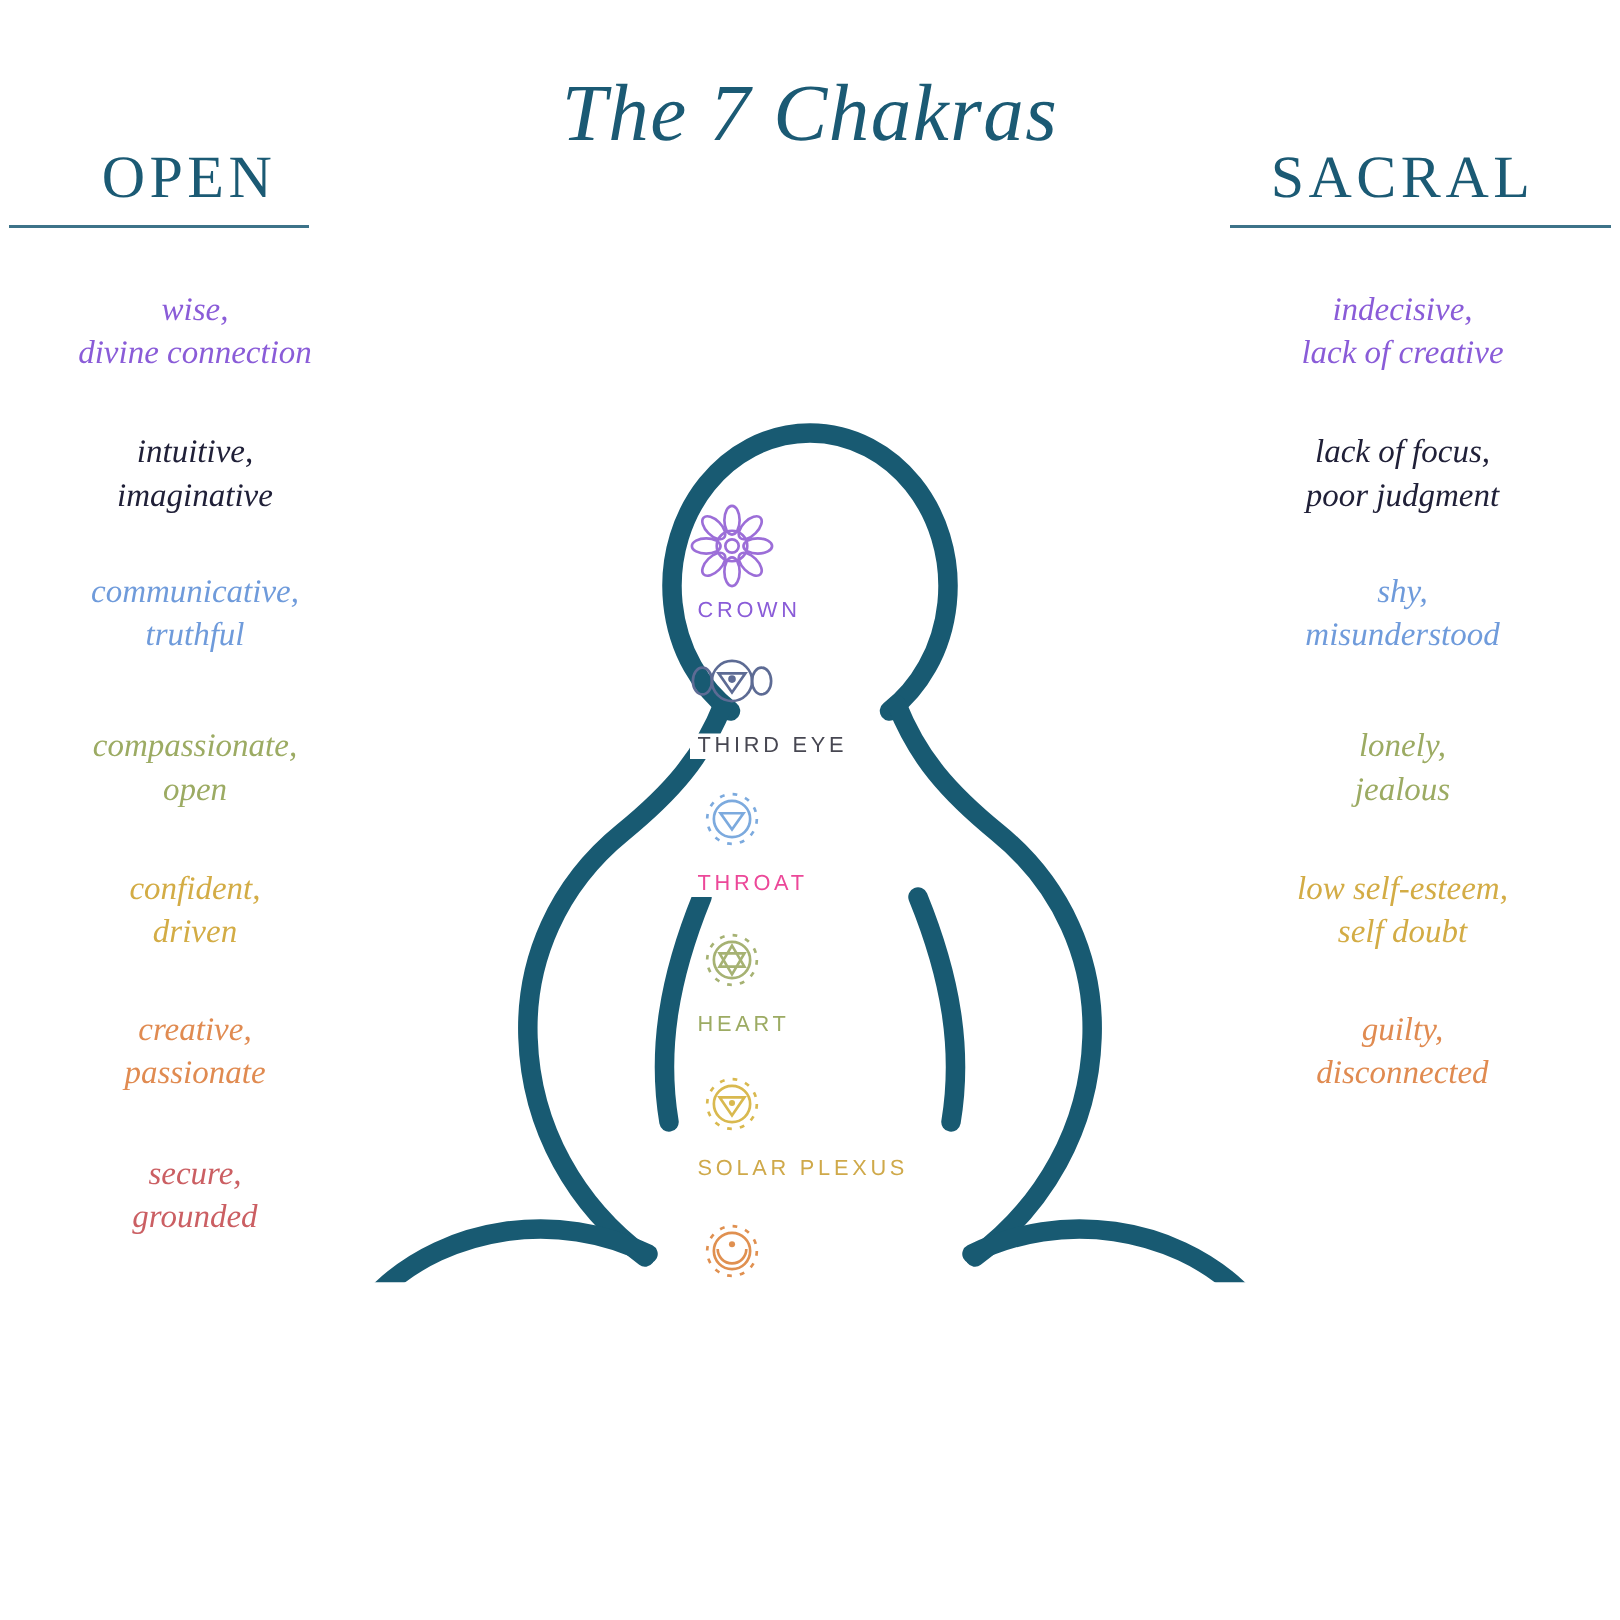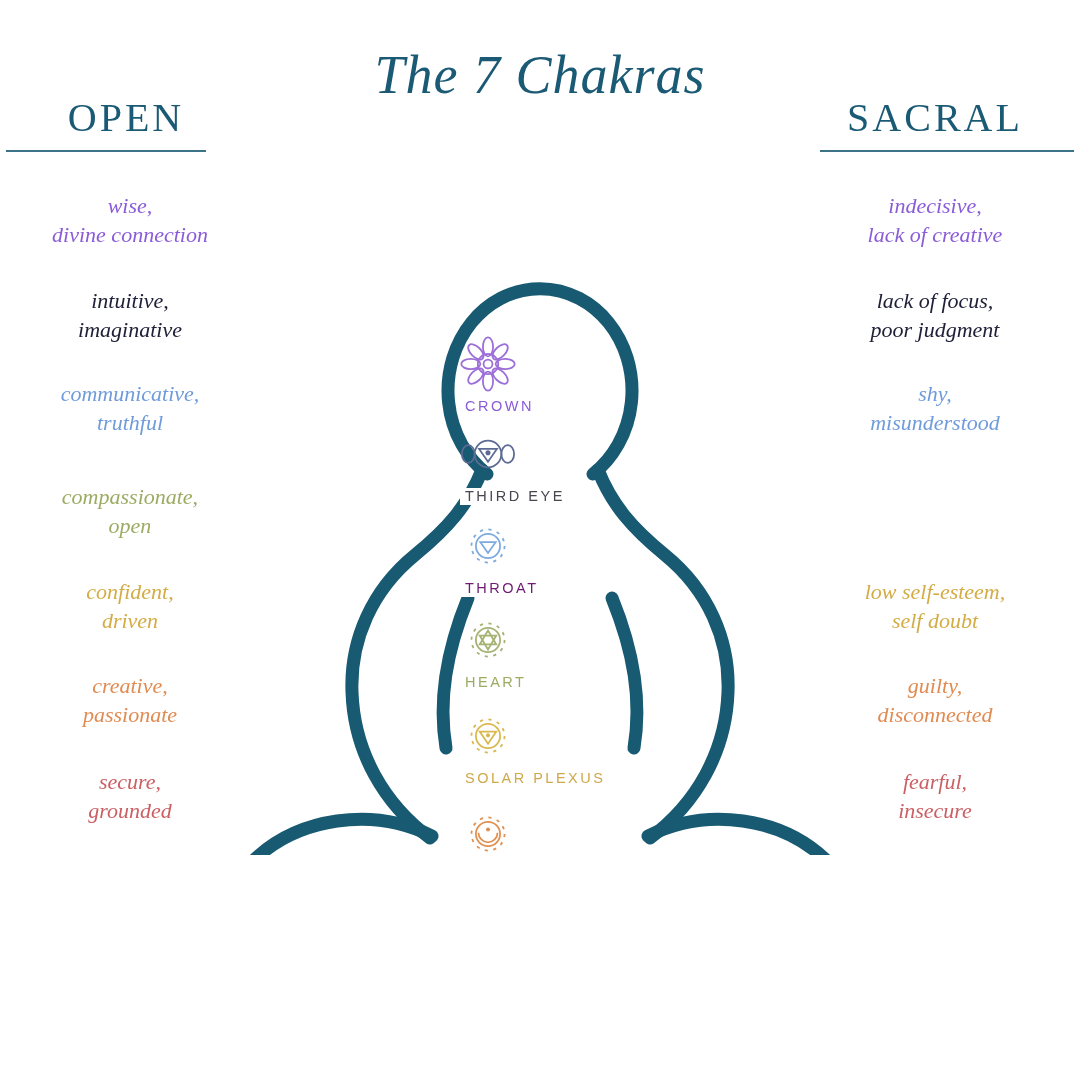--- a/index.html
+++ b/index.html
@@ -75,26 +75,26 @@
 passionate</div>
   <div class="trait trait-left" style="top: 768px; color: rgb(203, 95, 99);">secure,
 grounded</div>
 
   <div class="trait trait-right" style="top: 192px; color: rgb(138, 92, 216);">indecisive,
 lack of creative</div>
   <div class="trait trait-right" style="top: 380px; color: rgb(111, 155, 219);">shy,
 misunderstood</div>
   <div class="trait trait-right" style="top: 287px; color: rgb(32, 32, 56);">lack of focus,
 poor judgment</div>
+  <div class="trait trait-right" style="top: 483px; color: rgb(156, 171, 99);">lonely,
+jealous</div>
   <div class="trait trait-right" style="top: 578px; color: rgb(211, 172, 69);">low self-esteem,
 self doubt</div>
   <div class="trait trait-right" style="top: 672px; color: rgb(224, 139, 81);">guilty,
 disconnected</div>
-  <div class="trait trait-right" style="top: 768px; color: rgb(203, 95, 99);">fearful,
-insecure</div>
 
   <div class="chakra" style="top:336px">
     <span class="chakra-icon" style="color: rgb(156, 110, 216);">
       <svg viewBox="0 0 44 44" width="56" height="56">
         <g fill="none" stroke="currentColor" stroke-width="1.4">
           <ellipse cx="22" cy="8.5" rx="4" ry="7.5"></ellipse>
           <ellipse cx="22" cy="8.5" rx="4" ry="7.5" transform="rotate(45 22 22)"></ellipse>
           <ellipse cx="22" cy="8.5" rx="4" ry="7.5" transform="rotate(90 22 22)"></ellipse>
           <ellipse cx="22" cy="8.5" rx="4" ry="7.5" transform="rotate(135 22 22)"></ellipse>
           <ellipse cx="22" cy="8.5" rx="4" ry="7.5" transform="rotate(180 22 22)"></ellipse>
@@ -127,21 +127,21 @@
   <div class="chakra" style="top:518px">
     <span class="chakra-icon" style="color: rgb(124, 170, 222);">
       <svg viewBox="0 0 44 44" width="56" height="56">
         <g fill="none" stroke="currentColor" stroke-width="1.4">
           <circle cx="22" cy="22" r="13" stroke-dasharray="2.5 4.3"></circle>
           <circle cx="22" cy="22" r="9.5"></circle>
           <path d="M16 19 L28 19 L22 27.5 Z"></path>
         </g>
       </svg>
     </span>
-    <div><span class="chakra-label" style="color: #701a75;">THROAT</span></div>
+    <div><span class="chakra-label" style="color: #ec4899;">THROAT</span></div>
   </div>
 
   <div class="chakra" style="top:612px">
     <span class="chakra-icon" style="color: rgb(166, 178, 115);">
       <svg viewBox="0 0 44 44" width="56" height="56">
         <g fill="none" stroke="currentColor" stroke-width="1.4">
           <circle cx="22" cy="22" r="13" stroke-dasharray="2.5 4.3"></circle>
           <circle cx="22" cy="22" r="9.5"></circle>
           <path d="M22 14.5 L28.5 25.5 L15.5 25.5 Z"></path>
           <path d="M22 29.5 L15.5 18.5 L28.5 18.5 Z"></path>

